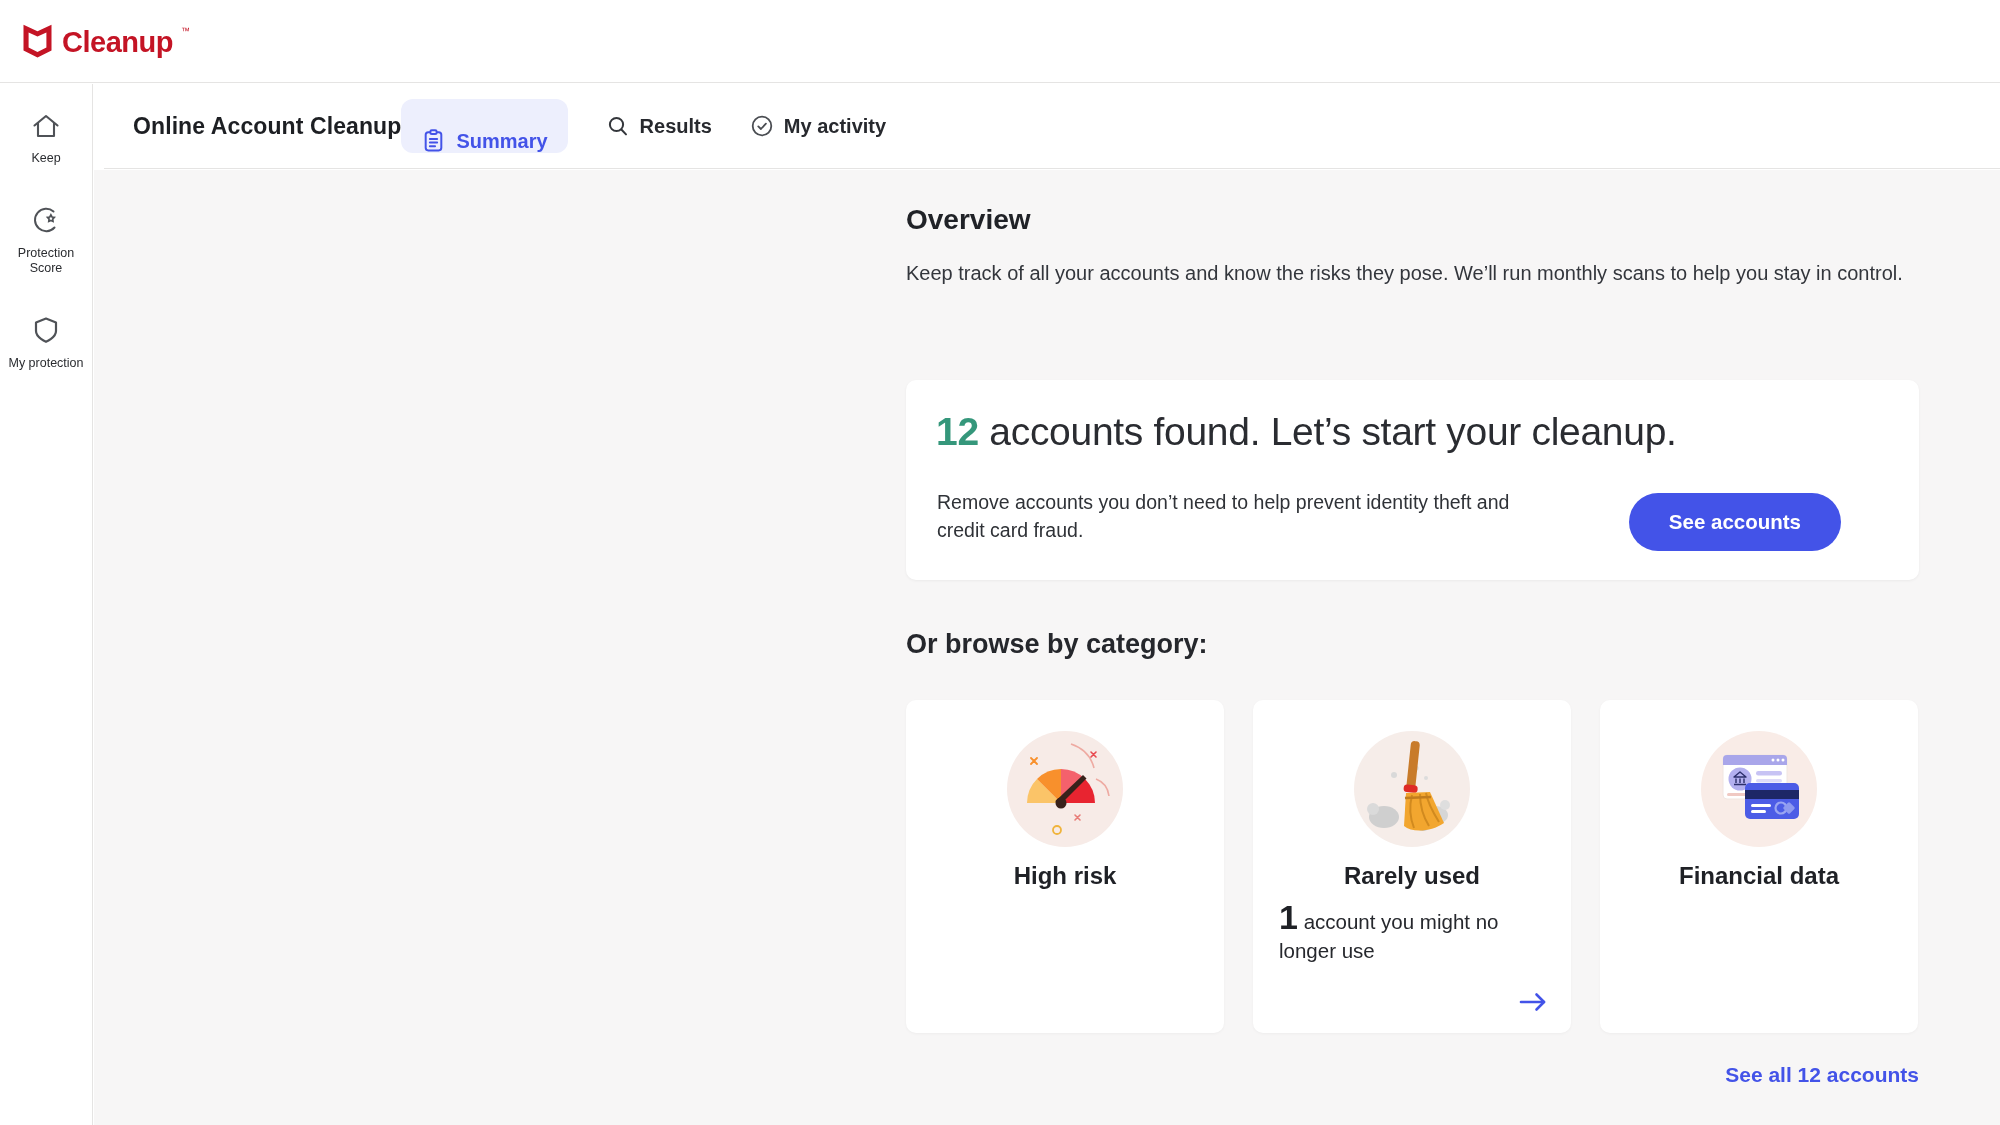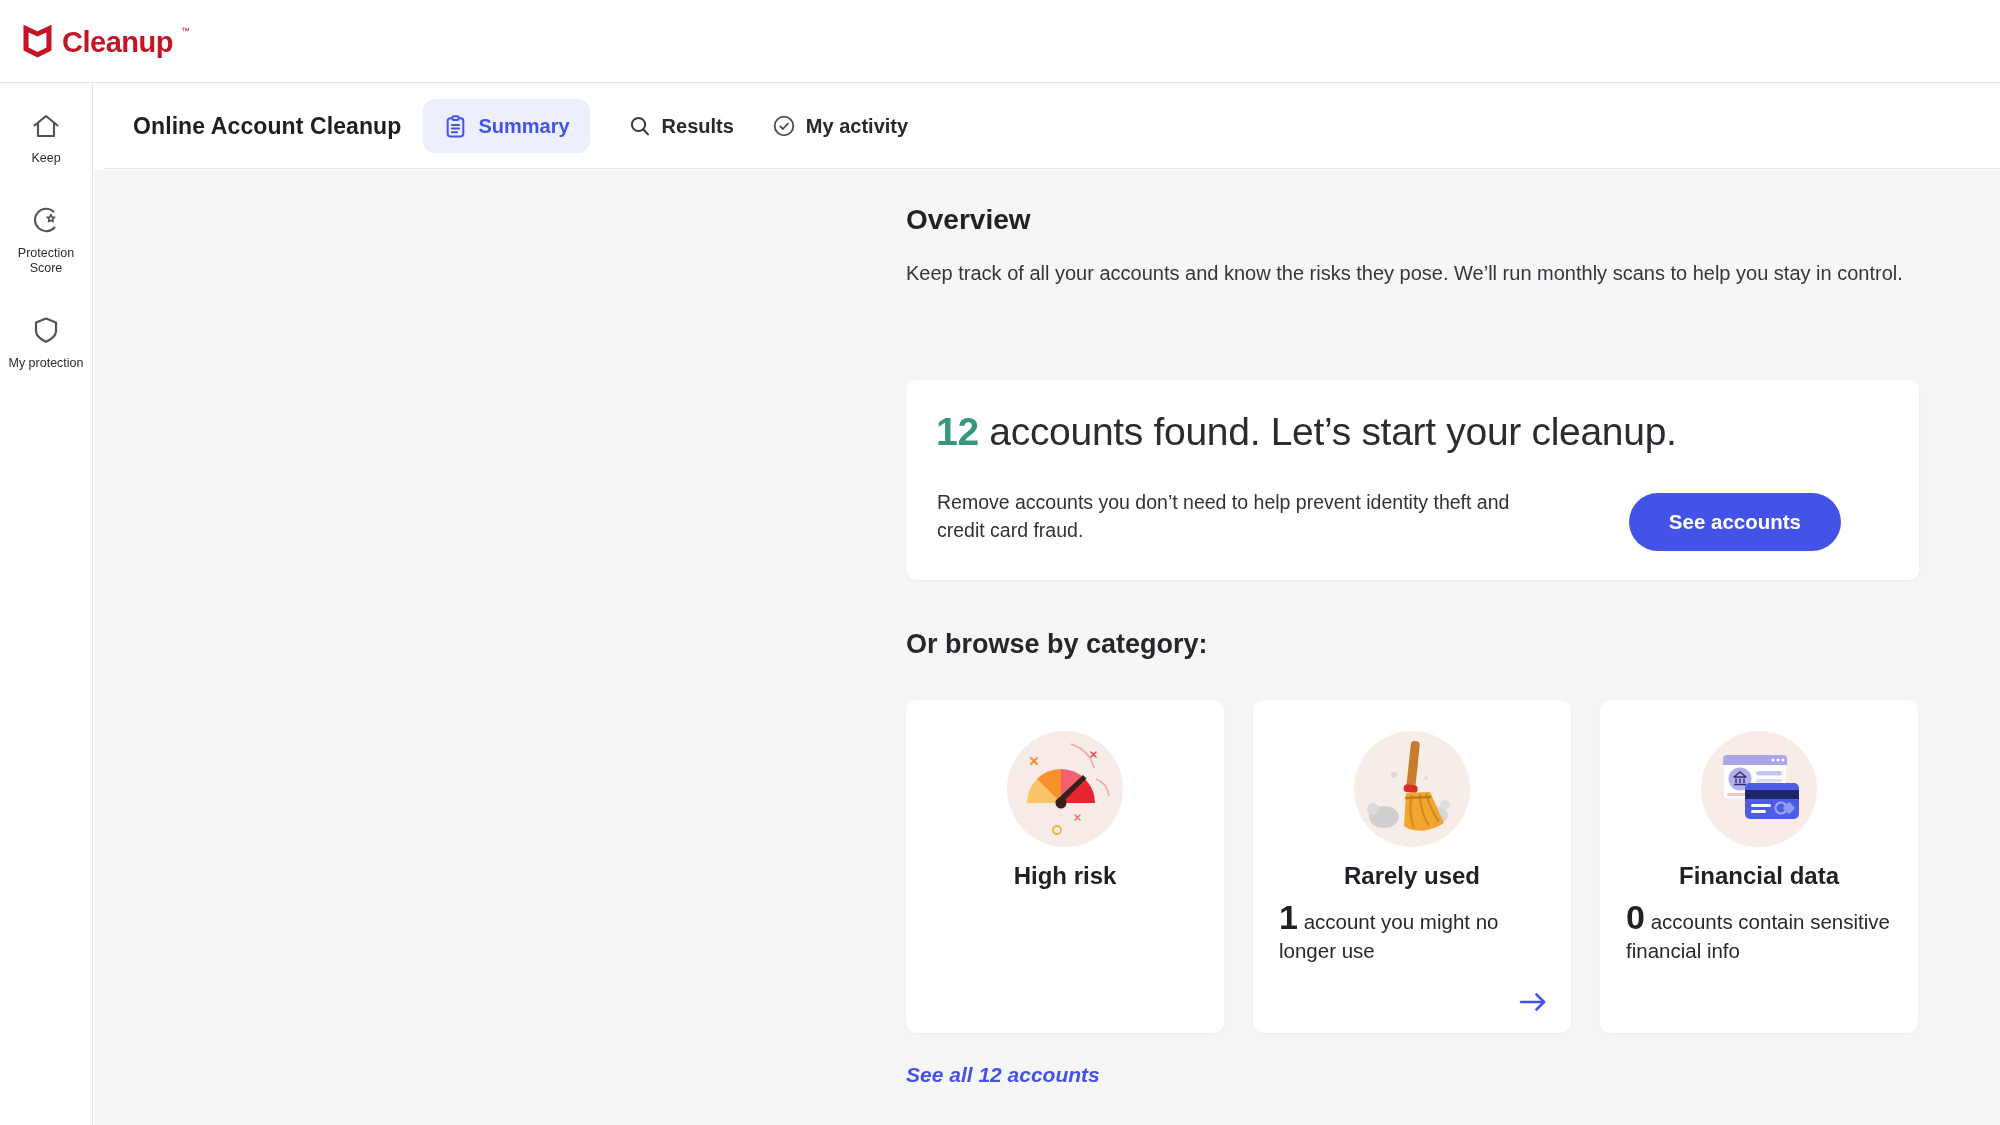--- a/index.html
+++ b/index.html
@@ -19,21 +19,21 @@
   
   .sidebar{position:absolute;left:0;top:84px;width:93px;bottom:0;background:#fff;border-right:1px solid var(--border);padding-top:27px;}
   .side-item{display:flex;flex-direction:column;align-items:center;margin-bottom:38px;cursor:pointer;}
   .side-item svg{stroke:#4f5257;}
   .side-label{margin-top:6px;font-size:12.5px;line-height:15px;color:#2a2c30;text-align:center;width:86px;}
 
   
   .headerbar{position:absolute;left:104px;top:84px;right:0;height:85px;background:#fff;border-bottom:1px solid var(--border);display:flex;align-items:center;}
   .page-title{margin-left:29px;font-size:23px;font-weight:700;color:#1d1f23;letter-spacing:0.1px;}
   .tab{display:flex;align-items:center;gap:10px;cursor:pointer;}
-  .tab-active{margin-left:22px;height:54px;padding:14px 20px;border-radius:12px;background:var(--accent-bg);color:var(--accent);}
+  .tab-active{margin-left:0;height:54px;padding:0 20px;border-radius:12px;background:var(--accent-bg);color:var(--accent);align-items:flex-end;}
   .tab-active .tab-label{color:var(--accent);}
   .tab-plain{margin-left:38px;color:#33363b;text-align:center;}
   .tab-label{font-size:20px;font-weight:700;color:#27292e;}
 
   
   .content{position:absolute;left:94px;top:170px;right:0;bottom:0;background:var(--bg-gray);}
   .overview-heading{position:absolute;left:812px;top:34px;font-size:28px;font-weight:600;color:var(--text-dark);}
   .overview-desc{position:absolute;left:812px;top:88px;width:1012px;font-size:20px;line-height:31px;color:var(--text-body);}
 
   .summary-card{position:absolute;left:812px;top:210px;width:1013px;height:200px;background:#fff;border-radius:10px;box-shadow:0 1px 3px rgba(0,0,0,0.05);}
@@ -45,21 +45,21 @@
   .browse-heading{position:absolute;left:812px;top:459px;font-size:27px;font-weight:600;color:#25272c;}
 
   .cards-row{position:absolute;left:812px;top:530px;display:flex;gap:29px;}
   .cat-card{position:relative;width:318px;height:333px;background:#fff;border-radius:10px;box-shadow:0 1px 3px rgba(0,0,0,0.04);cursor:pointer;}
   .illo{margin:31px auto 0 auto;width:116px;height:116px;}
   .cat-title{margin-top:15px;text-align:center;font-size:24px;font-weight:700;color:#1f2126;}
   .cat-desc{margin:13px 24px 0 26px;font-size:20.5px;line-height:29px;color:#26282d;}
   .card-count{font-size:34px;font-weight:700;color:#1f2126;}
   .card-arrow{position:absolute;right:22px;bottom:18px;width:32px;height:26px;cursor:pointer;}
 
-  .footer-link{position:absolute;left:812px;top:893px;width:1013px;text-align:left;font-size:21px;font-weight:700;color:var(--accent);cursor:pointer;font-style:italic;}
+  .footer-link{position:absolute;left:812px;top:893px;width:1013px;text-align:right;font-size:21px;font-weight:700;color:var(--accent);cursor:pointer;}
 </style>
 </head>
 <body>
 
 <div class="topbar">
   <div class="logo">
     <span>
       <svg width="33" height="36" viewBox="0 0 33 36">
         <path d="M16.5 7.2 L2.5 0.8 V26.6 L16.5 33.6 L30.5 26.6 V0.8 Z" fill="#c41425"></path>
         <path d="M16.5 12.6 L7.6 8.5 V23.5 L16.5 28 L25.4 23.5 V8.5 Z" fill="#ffffff"></path>
@@ -224,22 +224,19 @@
           <rect x="26" y="62" width="26" height="3" rx="1.5" fill="#f0c9c3"></rect>
           <rect x="44" y="52" width="54" height="36" rx="5" fill="#4c5ce6"></rect>
           <rect x="44" y="59" width="54" height="9" fill="#1d2767"></rect>
           <rect x="50" y="73" width="20" height="3" rx="1.5" fill="#ffffff"></rect>
           <rect x="50" y="79" width="15" height="3" rx="1.5" fill="#ffffff"></rect>
           <circle cx="80" cy="77" r="5.5" fill="none" stroke="#9aa5f2" stroke-width="2.2"></circle>
           <rect x="83.5" y="72.5" width="9" height="9" rx="1.5" fill="#8f9af0" transform="rotate(45 88 77)"></rect>
         </svg>
       </div>
       <div class="cat-title">Financial data</div>
-      <div class="cat-desc">
-        <span class="card-count">0</span> <span>accounts contain sensitive financial info</span>
-      </div>
     </div>
 
   </div>
 
   <div class="footer-link">See all 12 accounts</div>
 
 </div>
 
 </body></html>

